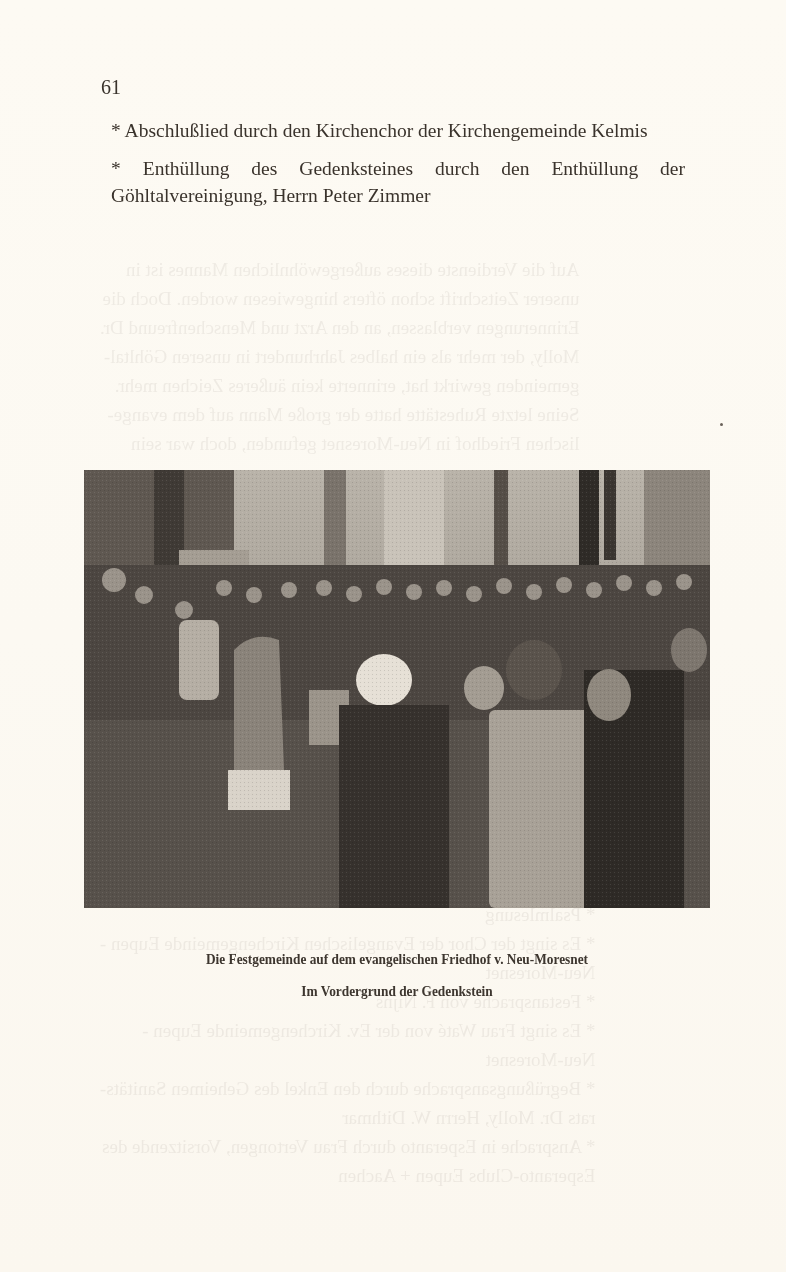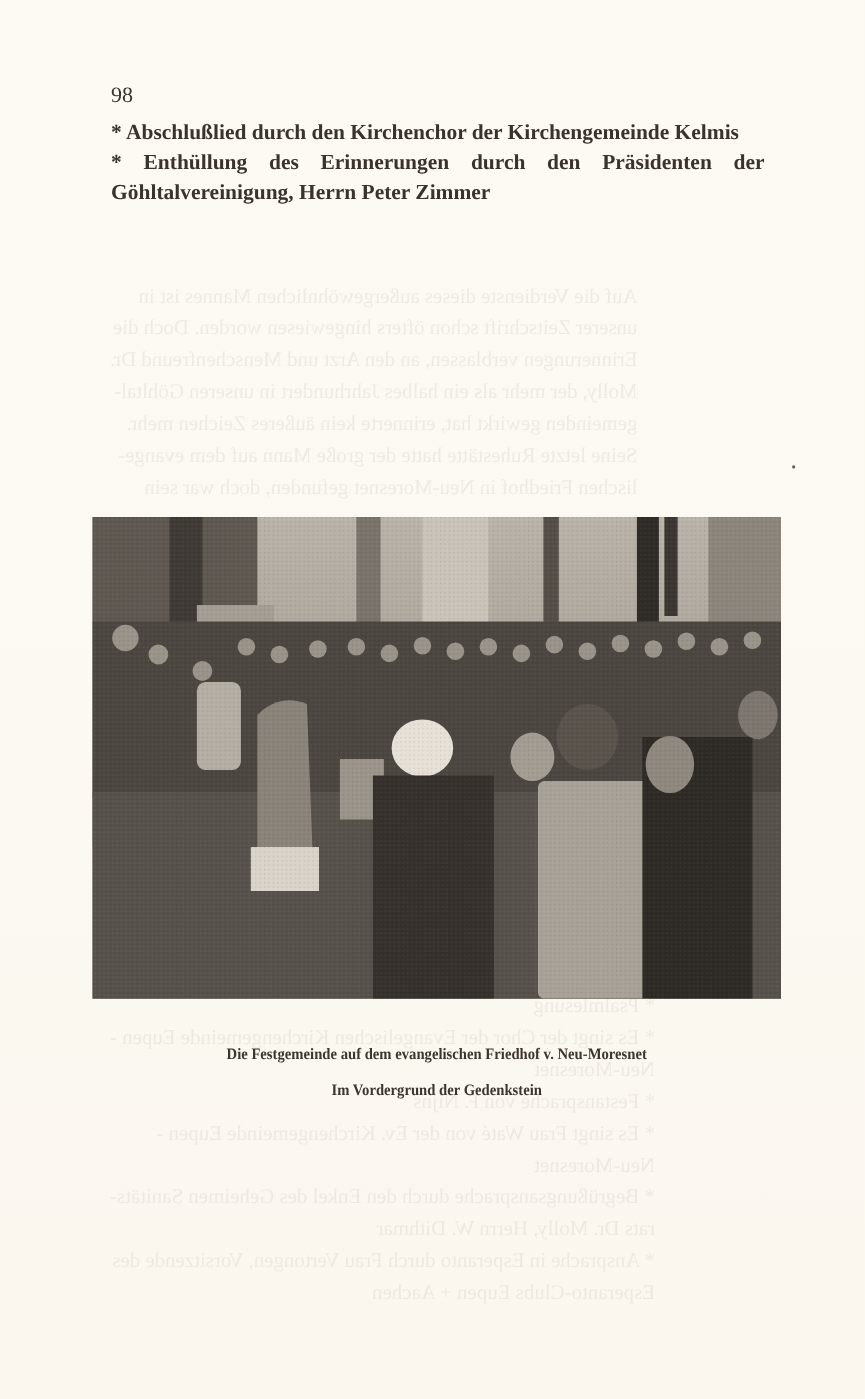--- a/index.html
+++ b/index.html
@@ -42,22 +42,21 @@
       left: 101px;
       width: 594px;
       font-size: 19.5px;
       line-height: 27.5px;
       text-align: justify;
     }
     .program {
       top: 107px;
     }
     .program .item {
-      margin: 0;
-      font-weight: bold;
+      margin: 10px;
     }
     .paragraph {
       top: 289px;
       text-indent: 42px;
     }
     .paragraph p { margin: 0; }
     .photo {
       position: absolute;
       left: 84px;
       top: 470px;
@@ -101,25 +100,25 @@
 * Es singt der Chor der Evangelischen Kirchengemeinde Eupen -
 Neu-Moresnet
 * Festansprache von F. Nijns
 * Es singt Frau Waté von der Ev. Kirchengemeinde Eupen -
 Neu-Moresnet
 * Begrüßungsansprache durch den Enkel des Geheimen Sanitäts-
 rats Dr. Molly, Herrn W. Dithmar
 * Ansprache in Esperanto durch Frau Vertongen, Vorsitzende des
 Esperanto-Clubs Eupen + Aachen</div>
 
-  <div class="page-number">98</div>
+  <div class="page-number">61</div>
 
   <div class="text-block program">
     <p class="item">* Abschlußlied durch den Kirchenchor der Kirchengemeinde Kelmis</p>
-    <p class="item">* Enthüllung des Erinnerungen durch den Präsidenten der Göhltalvereinigung, Herrn Peter Zimmer</p>
+    <p class="item">* Enthüllung des Gedenksteines durch den Enthüllung der Göhltalvereinigung, Herrn Peter Zimmer</p>
   </div>
 
 
   <div class="photo">
     <svg width="626" height="438" viewBox="0 0 626 438" xmlns="http://www.w3.org/2000/svg">
       <defs>
         <linearGradient id="sky" x1="0" y1="0" x2="0" y2="1">
           <stop offset="0" stop-color="#b9b3a9"></stop>
           <stop offset="1" stop-color="#8e877e"></stop>
         </linearGradient>

